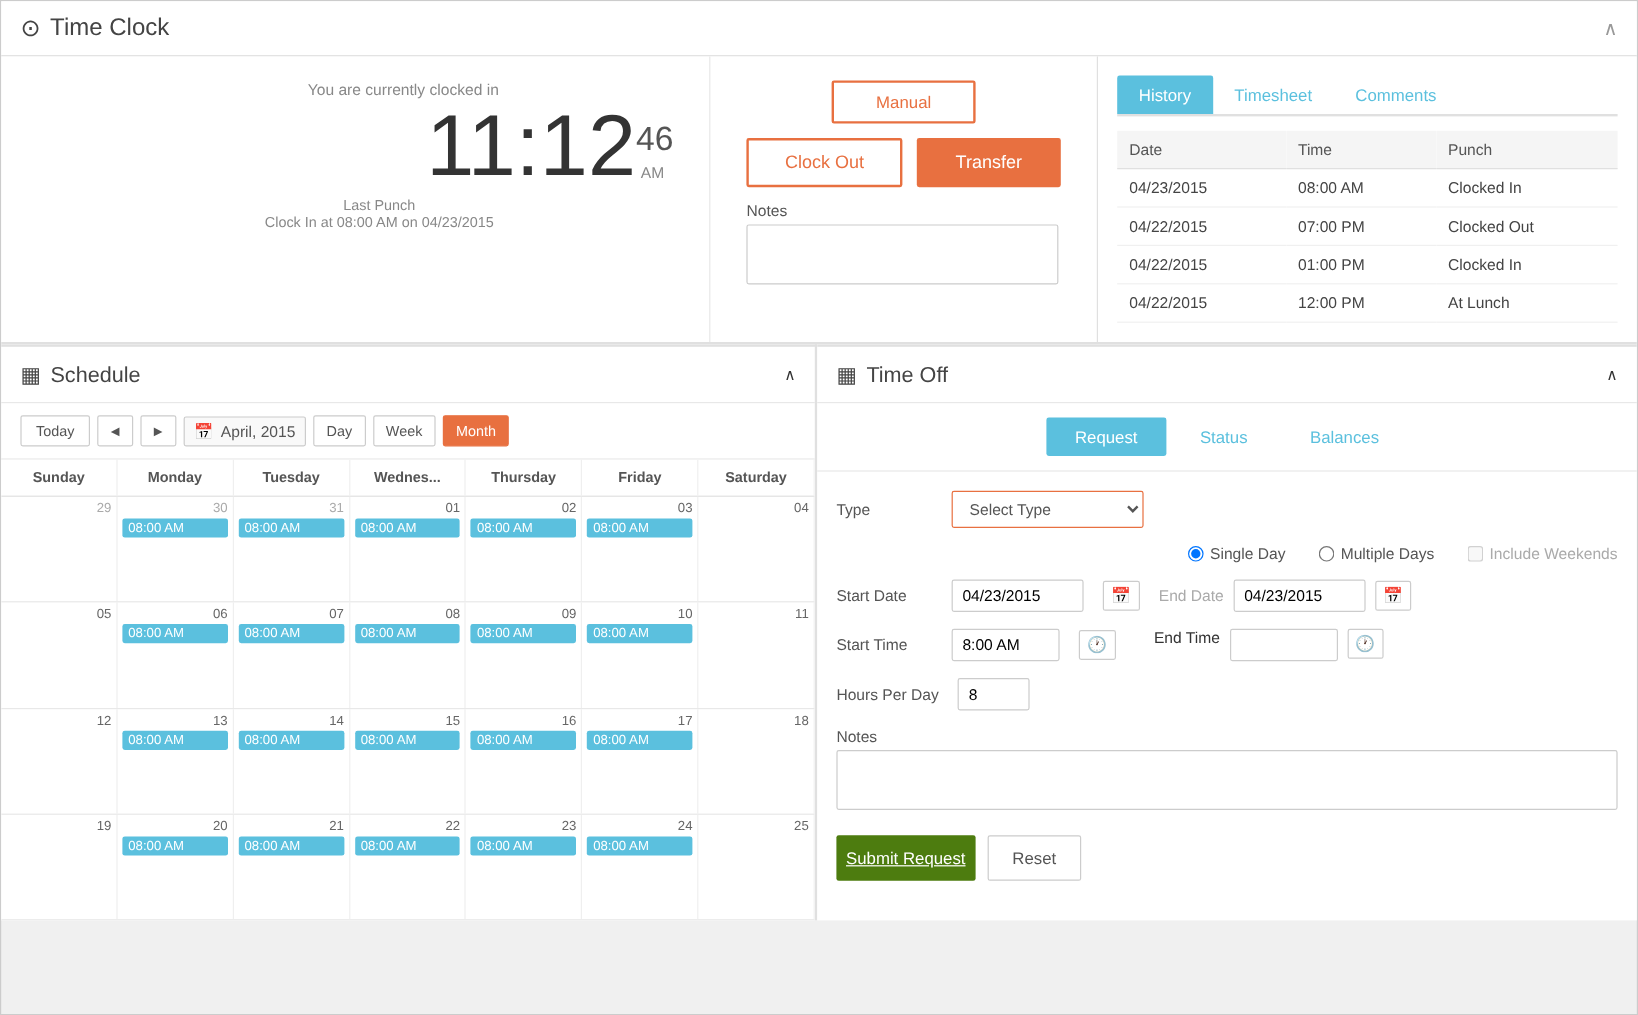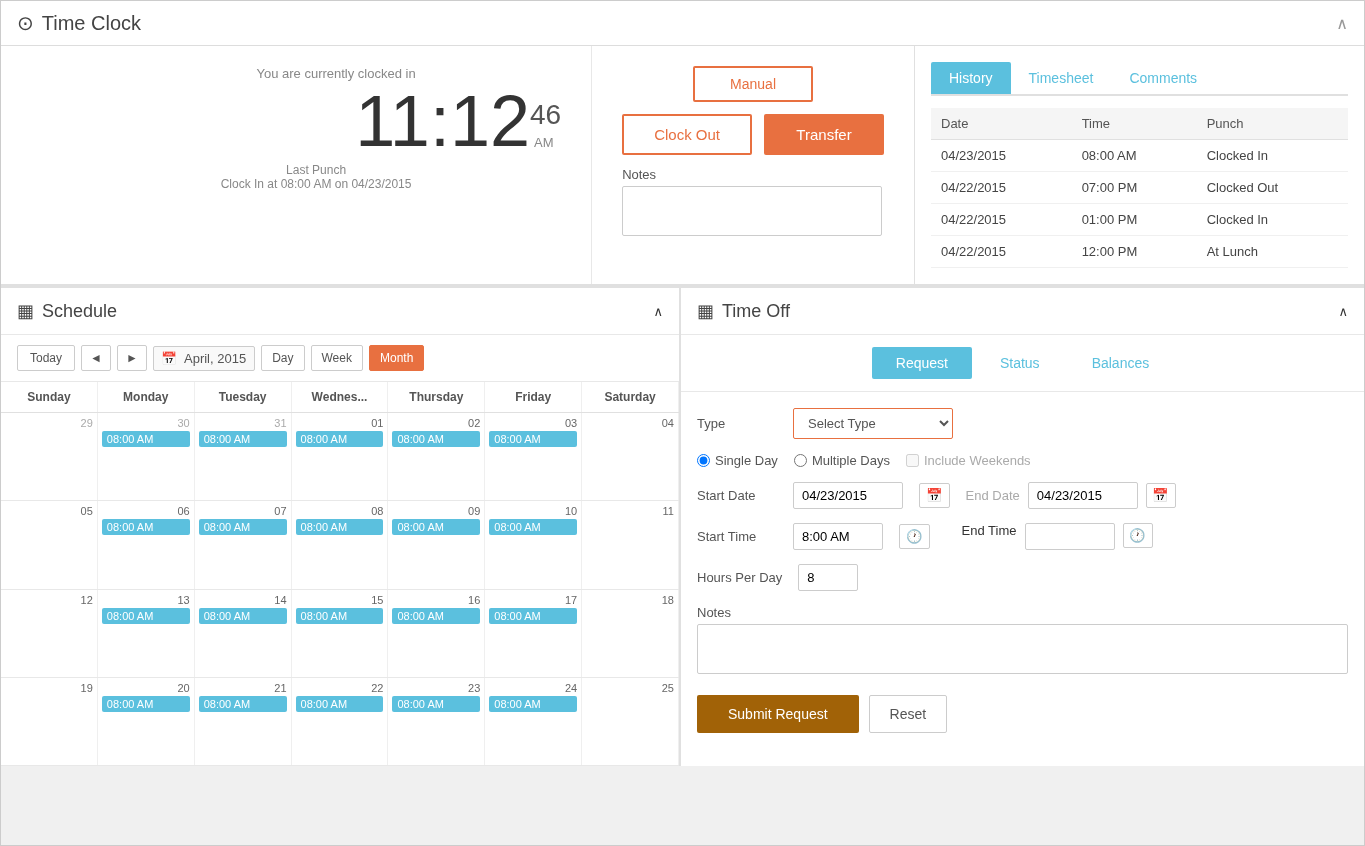--- a/index.html
+++ b/index.html
@@ -393,22 +393,23 @@
       padding: 6px 10px;
       border-radius: 2px;
       font-size: 13px;
       color: #555;
       cursor: pointer;
       min-width: 160px;
     }
     .radio-group {
       display: flex;
       align-items: center;
-      gap: 16px;
+      gap: 28px;
       flex: 1;
+      justify-content: flex-end;
     }
     .radio-label {
       display: flex;
       align-items: center;
       gap: 5px;
       font-size: 13px;
       color: #555;
       cursor: pointer;
     }
     .checkbox-label {
@@ -455,27 +456,28 @@
       resize: none;
       height: 50px;
       width: 100%;
     }
     .form-actions {
       display: flex;
       gap: 10px;
       margin-top: 4px;
     }
     .btn-submit {
-      background: #a16207;
+      background: #4d7c0f;
       color: #fff;
       border: none;
-      padding: 10px 31px;
+      padding: 10px 8px;
       border-radius: 2px;
       font-size: 14px;
       cursor: pointer;
+      text-decoration: underline;
     }
     .btn-reset {
       background: #fff;
       color: #555;
       border: 1px solid #ccc;
       padding: 10px 20px;
       border-radius: 2px;
       font-size: 14px;
       cursor: pointer;
     }

